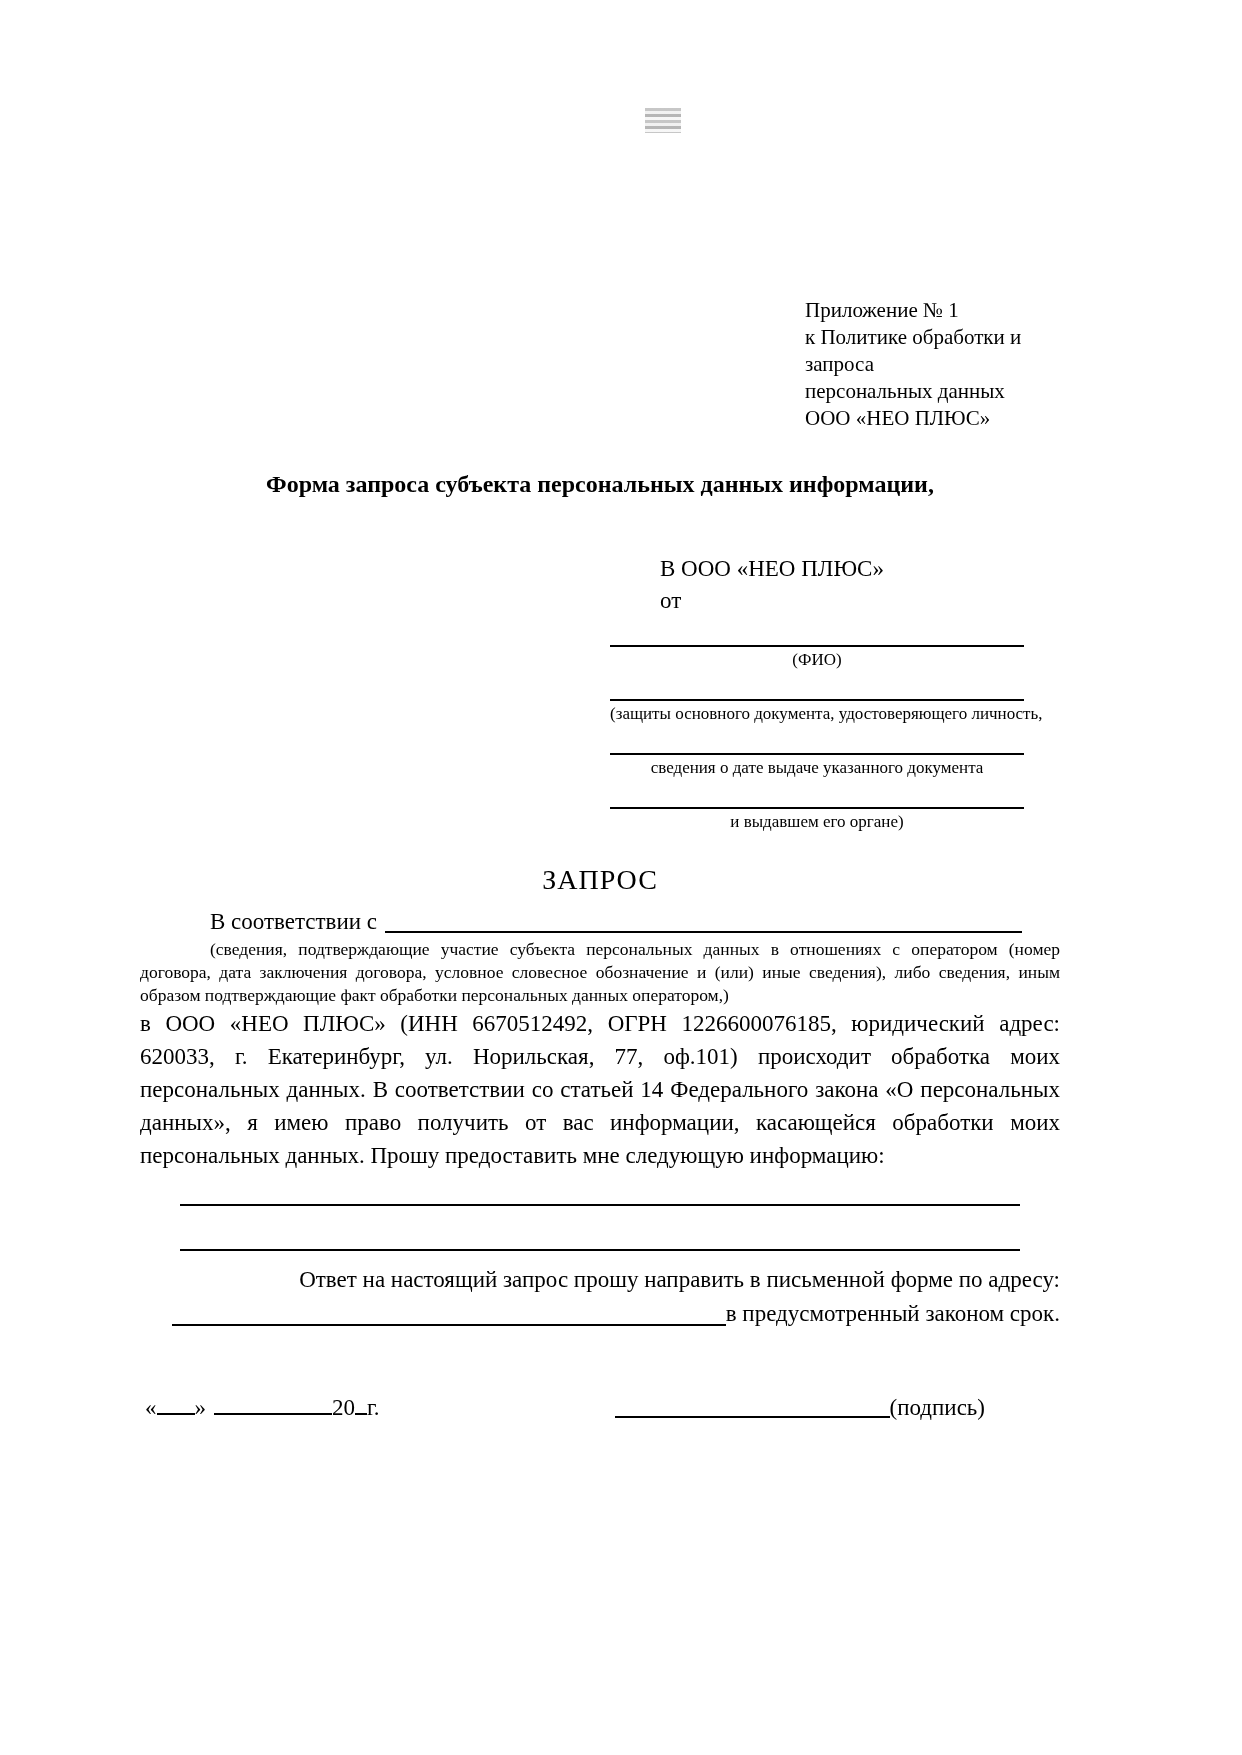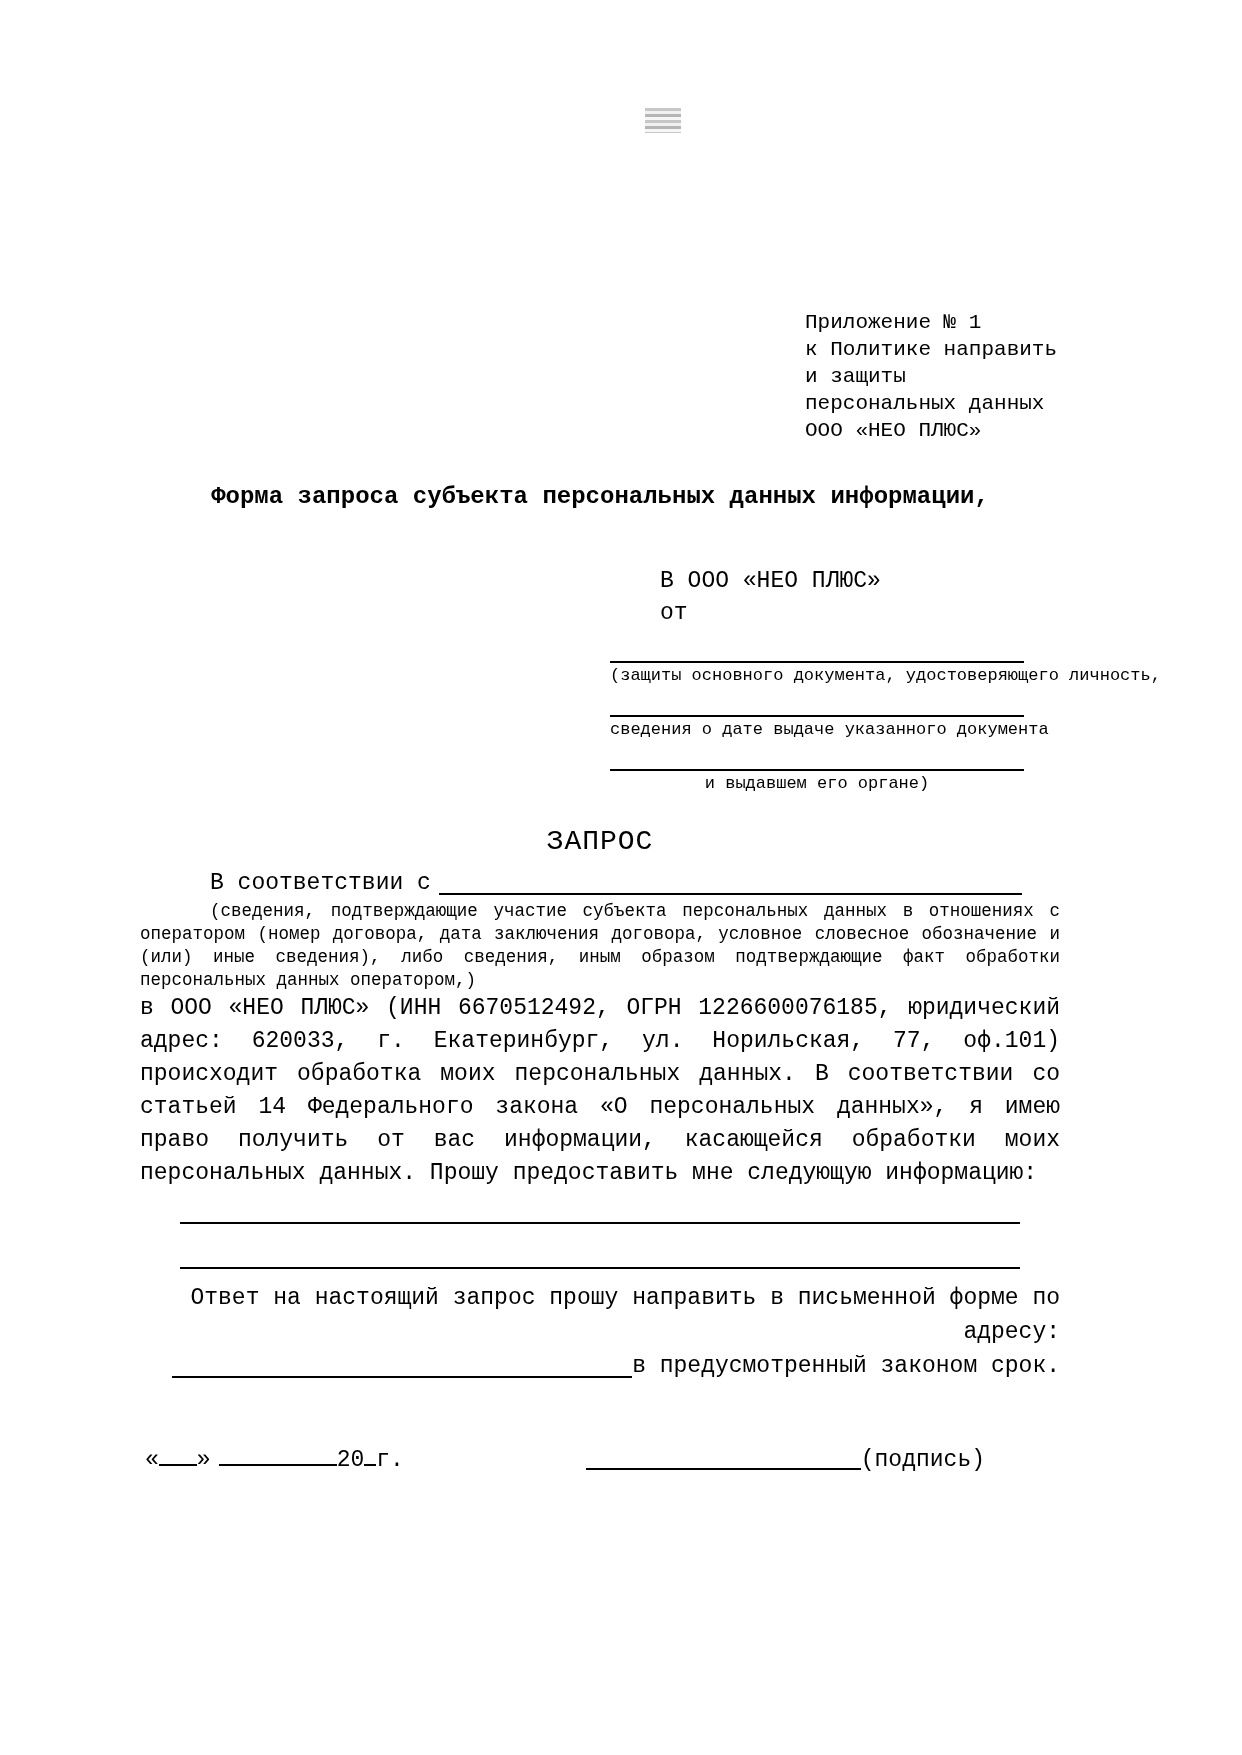--- a/index.html
+++ b/index.html
@@ -7,22 +7,21 @@
   body {
     font-family: "Liberation Serif", "DejaVu Serif", serif;
     color: #000;
   }
   .page {
     position: relative;
     width: 1242px;
     height: 1755px;
     background: #fff;
     overflow: hidden;
-    padding: 16px 182px 0 140px; 
-    font-family: Liberation Mono, monospace;
+    padding: 4px 182px 0 140px; 
   }
 
   
   .logo {
     position: absolute;
     left: 645px;
     top: 108px;
     width: 36px;
     height: 25px;
     background: repeating-linear-gradient(
@@ -157,35 +156,39 @@
 </style>
 </head>
 <body>
 
 <div class="page">
 
   <div class="logo"></div>
 
   <div class="header-block">
     <div>Приложение № 1</div>
-    <div>к Политике направить и защиты</div>
+    <div>к Политике обработки и запроса</div>
     <div>персональных данных</div>
     <div>ООО «НЕО ПЛЮС»</div>
   </div>
 
   <div class="form-title">
     <div>Форма запроса субъекта персональных данных информации,</div>
   </div>
 
   <div class="addressee">
     <div>В ООО «НЕО ПЛЮС»</div>
     <div>от</div>
   </div>
 
   <div class="fields">
+    <div>
+      <div class="field-line first"></div>
+      <div class="field-label">(ФИО)</div>
+    </div>
     <div>
       <div class="field-line"></div>
       <div class="field-label">(защиты основного документа, удостоверяющего личность,</div>
     </div>
     <div>
       <div class="field-line"></div>
       <div class="field-label">сведения о дате выдаче указанного документа</div>
     </div>
     <div>
       <div class="field-line"></div>

